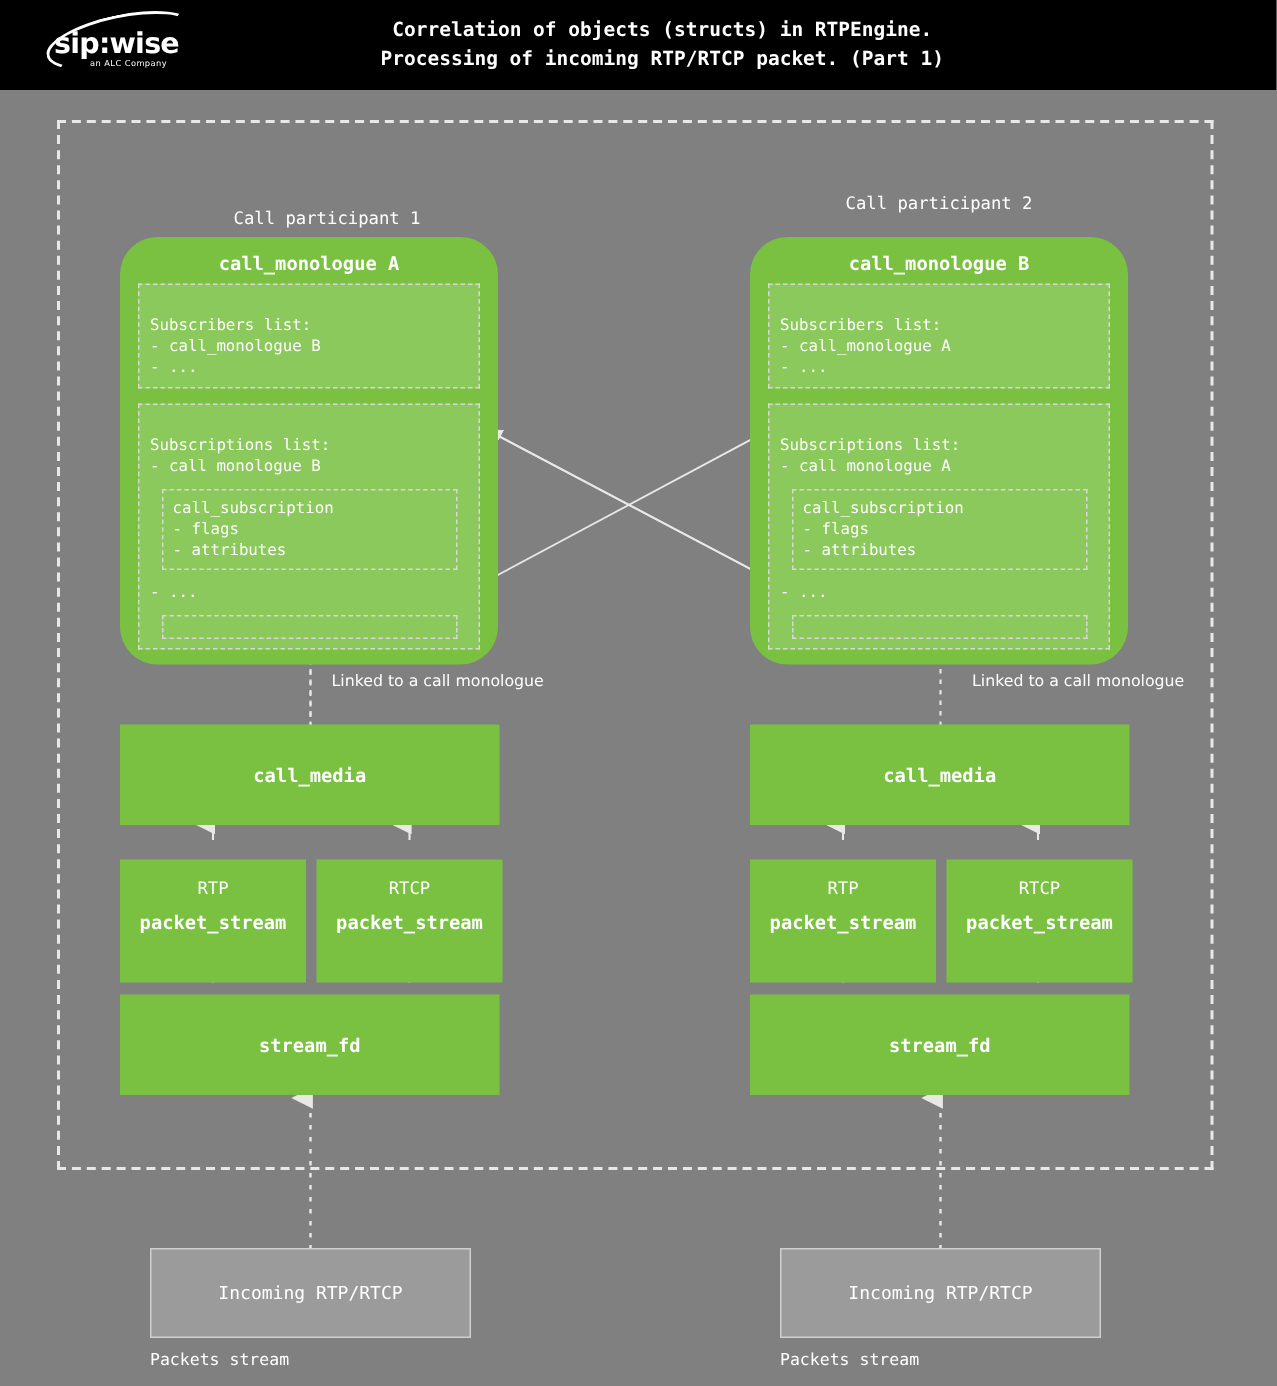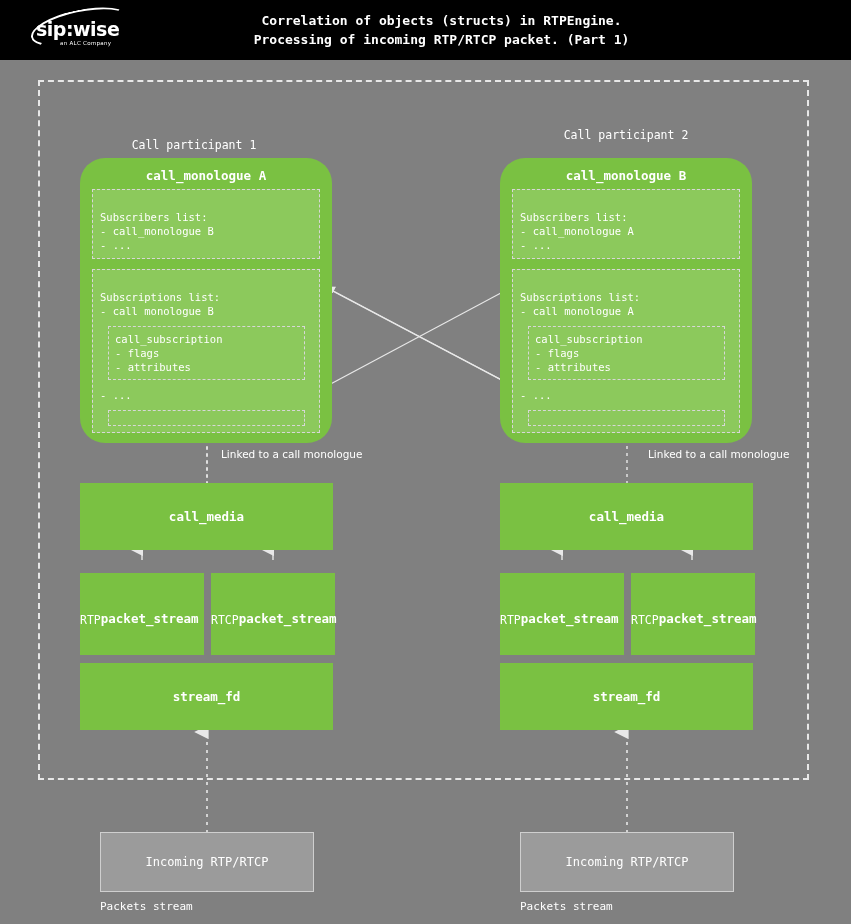--- a/index.html
+++ b/index.html
@@ -149,21 +149,21 @@
     font-size: 12.5px;
     color: #ffffff;
     box-sizing: border-box;
   }
 
   .stream-box {
     position: absolute;
     background: #7ac142;
     box-sizing: border-box;
     display: flex;
-    flex-direction: row;
+    flex-direction: column;
     align-items: center;
     justify-content: flex-start;
   }
   .stream-proto {
     font-size: 11.5px;
     color: #ffffff;
     margin-top: 12px;
   }
   .stream-name {
     font-size: 12.5px;
@@ -249,21 +249,21 @@
     <line x1="207" y1="805" x2="207" y2="672" stroke="#e8e8e8" stroke-width="1.6" stroke-dasharray="3,5" marker-end="url(#arrowUp)"></line>
 
     <line x1="627" y1="452" x2="627" y2="368" stroke="#e8e8e8" stroke-width="1.4" stroke-dasharray="3,4" marker-end="url(#arrowUp)"></line>
     <line x1="562" y1="500" x2="562" y2="490" stroke="#e8e8e8" stroke-width="1.4" marker-end="url(#arrowUp)"></line>
     <line x1="692" y1="500" x2="692" y2="490" stroke="#e8e8e8" stroke-width="1.4" marker-end="url(#arrowUp)"></line>
     <line x1="562" y1="595" x2="562" y2="583" stroke="#e8e8e8" stroke-width="1.4" marker-end="url(#arrowUp)"></line>
     <line x1="692" y1="595" x2="692" y2="583" stroke="#e8e8e8" stroke-width="1.4" marker-end="url(#arrowUp)"></line>
     <line x1="627" y1="805" x2="627" y2="672" stroke="#e8e8e8" stroke-width="1.6" stroke-dasharray="3,5" marker-end="url(#arrowUp)"></line>
   </svg>
 
-  <div class="participant-label" style="left:68px; top:78px; width:252px;">Call participant 1</div>
+  <div class="participant-label" style="left:92px; top:78px; width:252px;">Call participant 1</div>
 
   <div class="mono-box" style="left:80px; top:98px;">
     <div class="mono-title">call_monologue A</div>
 
     <div class="inner-dashed">
       <div>Subscribers list:</div>
       <div>- call_monologue B</div>
       <div>- ...</div>
     </div>
 

